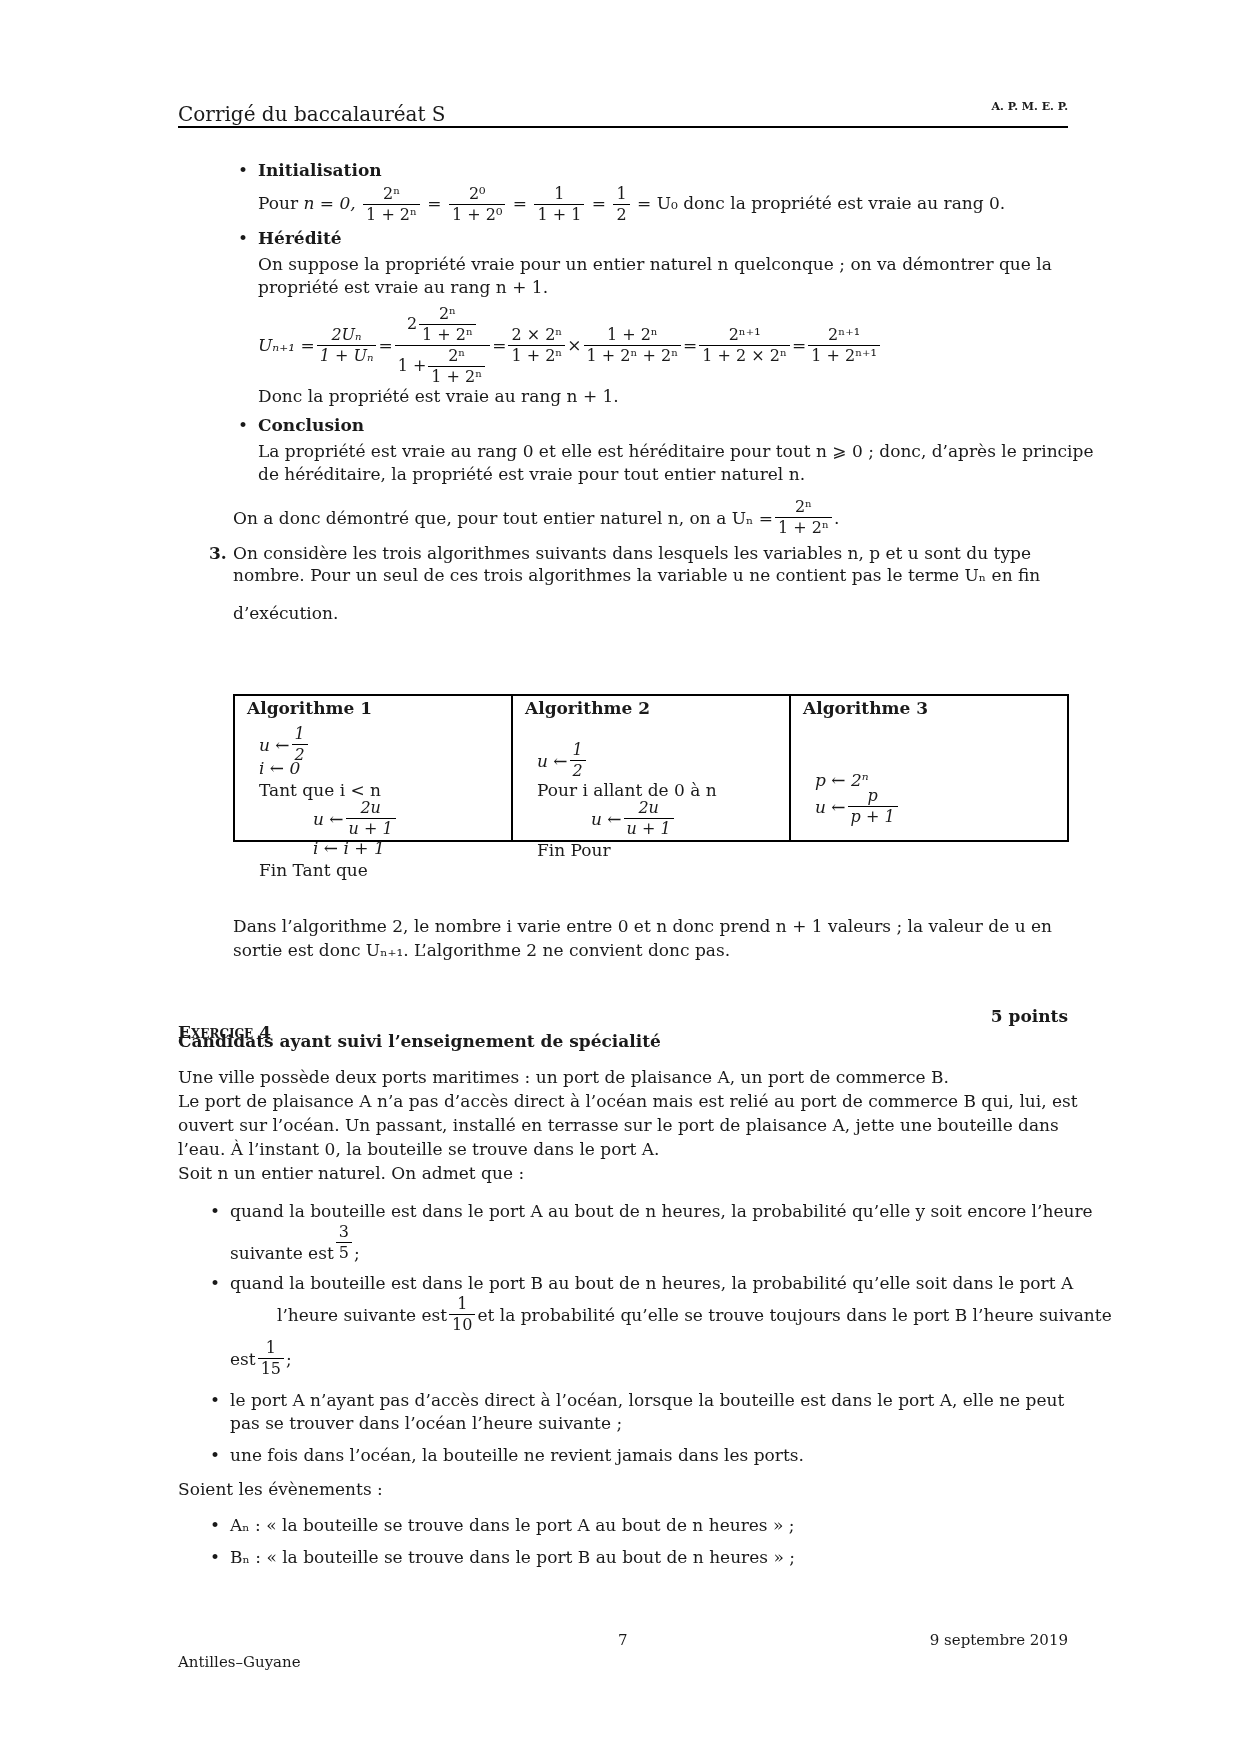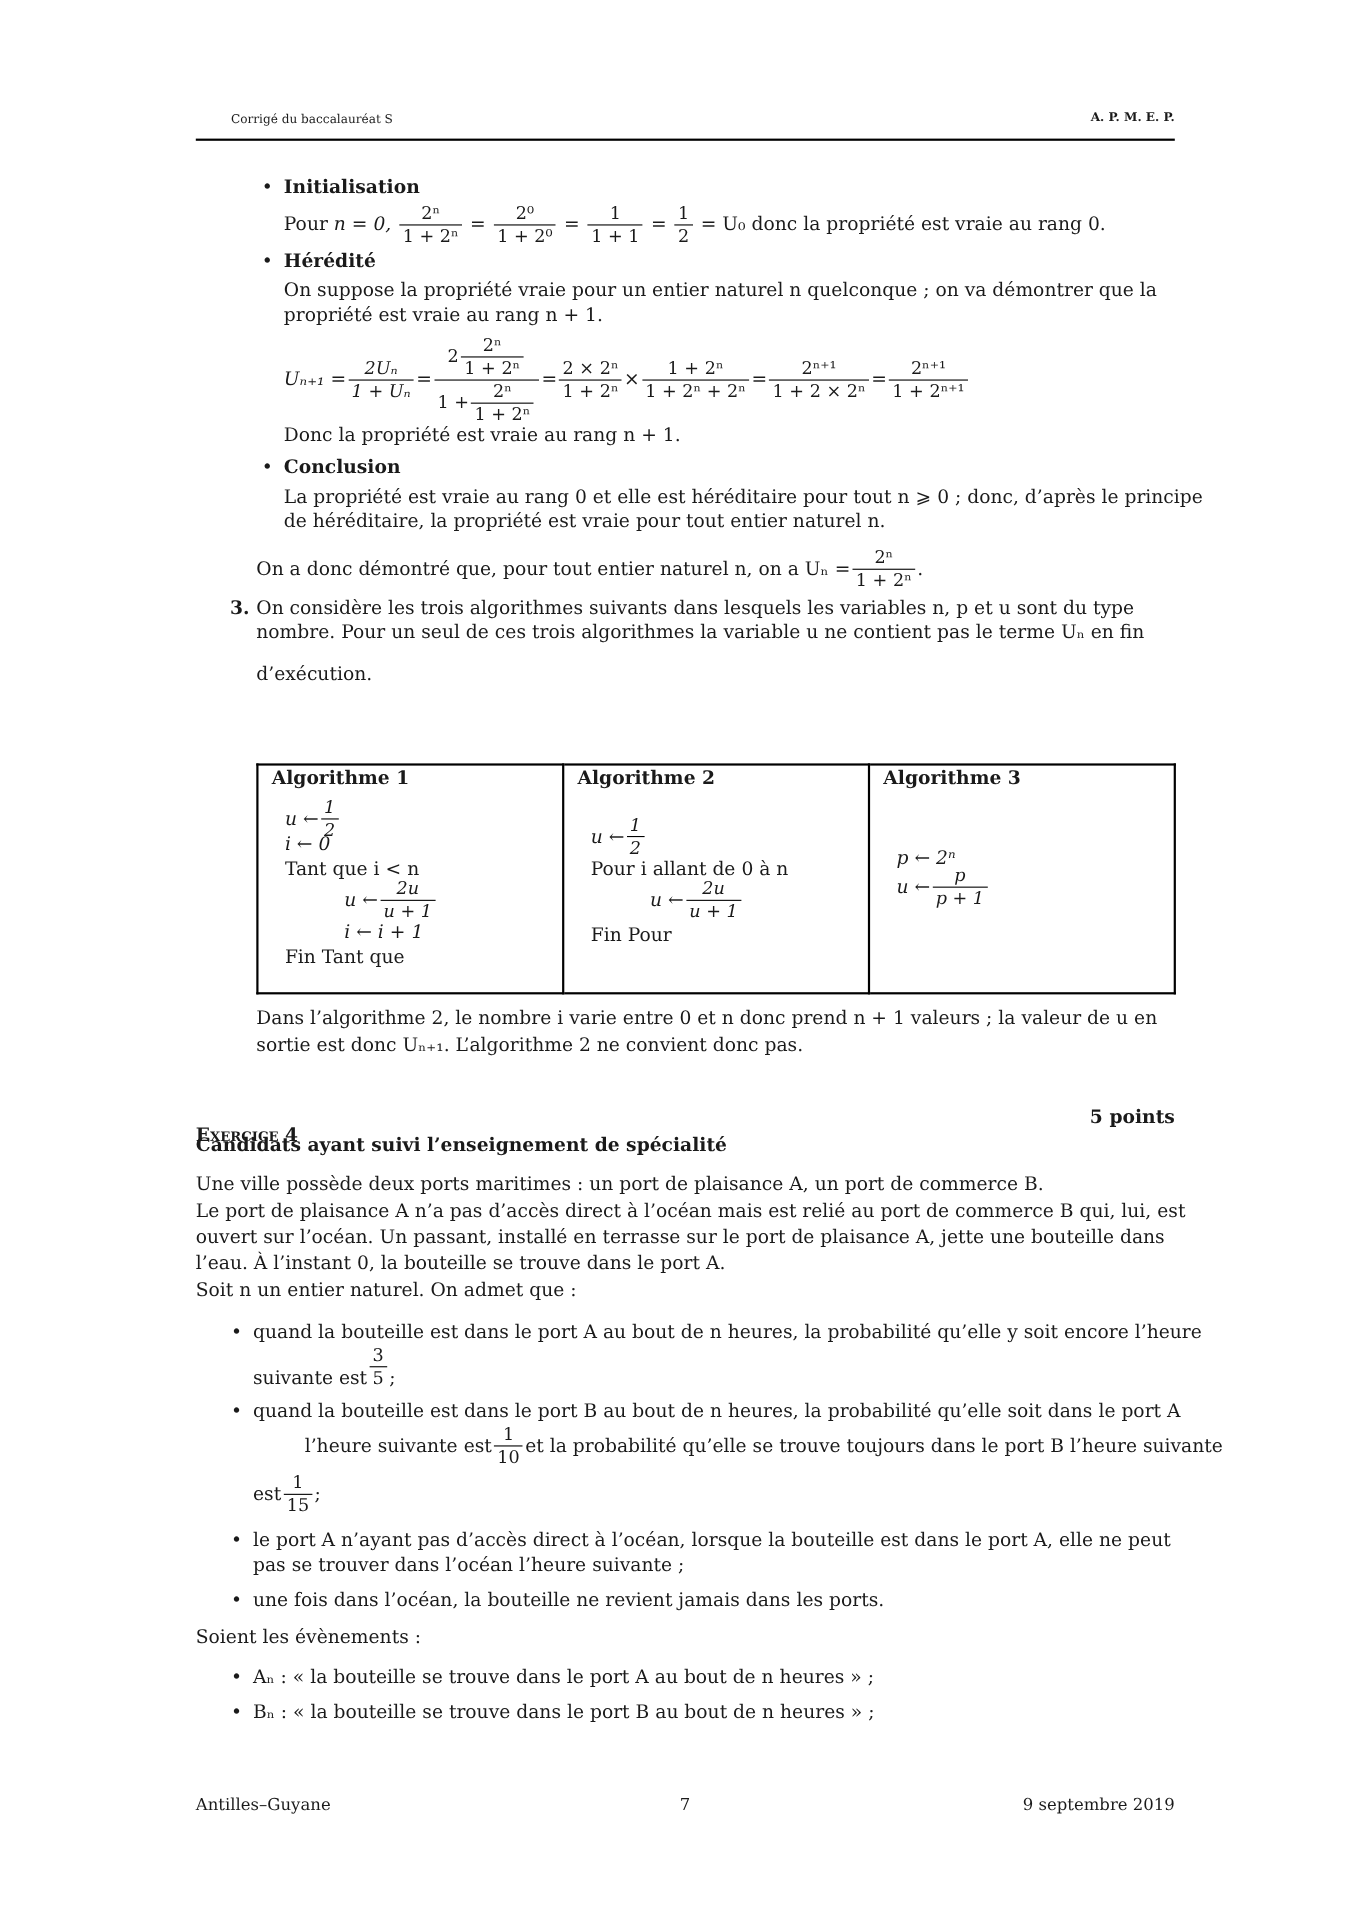--- a/index.html
+++ b/index.html
@@ -3,35 +3,35 @@
   <meta charset="utf-8">
   <style>
     html, body { margin: 0; padding: 0; background: #ffffff; }
     body {
       width: 1240px; height: 1754px; position: relative; overflow: hidden;
       font-family: "DejaVu Serif", "Liberation Serif", serif;
       color: #1a1a1a; font-size: 17px;
     }
     .page { position: absolute; left: 178px; top: 0; width: 890px; }
     .hdr { position: absolute; top: 102px; left: 0; width: 890px; height: 24px; border-bottom: 2px solid #000; }
-    .hdr-left { position: absolute; left: 0; top: 0; font-size: 11px; margin-left: 32px; }
+    .hdr-left { position: absolute; left: 0; top: 0; font-size: 20px; }
     .hdr-right { position: absolute; right: 0; top: -2px; font-size: 11px; font-weight: bold; }
     .ftr { position: absolute; top: 1631px; left: 0; width: 890px; font-size: 15px; }
-    .ftr-l { position: absolute; left: 0; }
+    .ftr-l { position: absolute; left: 0; margin-top: 22px; }
     .ftr-c { position: absolute; left: 440px; }
     .ftr-r { position: absolute; right: 0; }
     i.m, .it { font-style: italic; }
     .bul { position: absolute; }
     .bul .dot { position: absolute; left: -20px; }
     .b { font-weight: bold; }
     .frac { display: inline-block; vertical-align: middle; text-align: center; margin: 0 2px; font-size: 16px; }
     .frac > span { display: block; padding: 0 3px; line-height: 20px; }
     .frac > span.num { border-bottom: 1px solid #000; }
     .line { position: absolute; white-space: nowrap; }
-    table.alg { position: absolute; left: 55px; top: 694px; width: 836px; border-collapse: collapse; height: 210px; }
+    table.alg { position: absolute; left: 55px; top: 694px; width: 836px; border-collapse: collapse; height: 148px; }
     table.alg td { border: 2px solid #000; vertical-align: top; width: 33.3%; padding: 2px 12px; position: relative; }
     .alg-title { font-weight: bold; font-size: 17px; }
     .aline { position: absolute; white-space: nowrap; font-size: 17px; }
     .ex-head { font-variant: small-caps; font-weight: bold; }
   </style>
 </head>
 <body>
 
 <div class="page">
 

